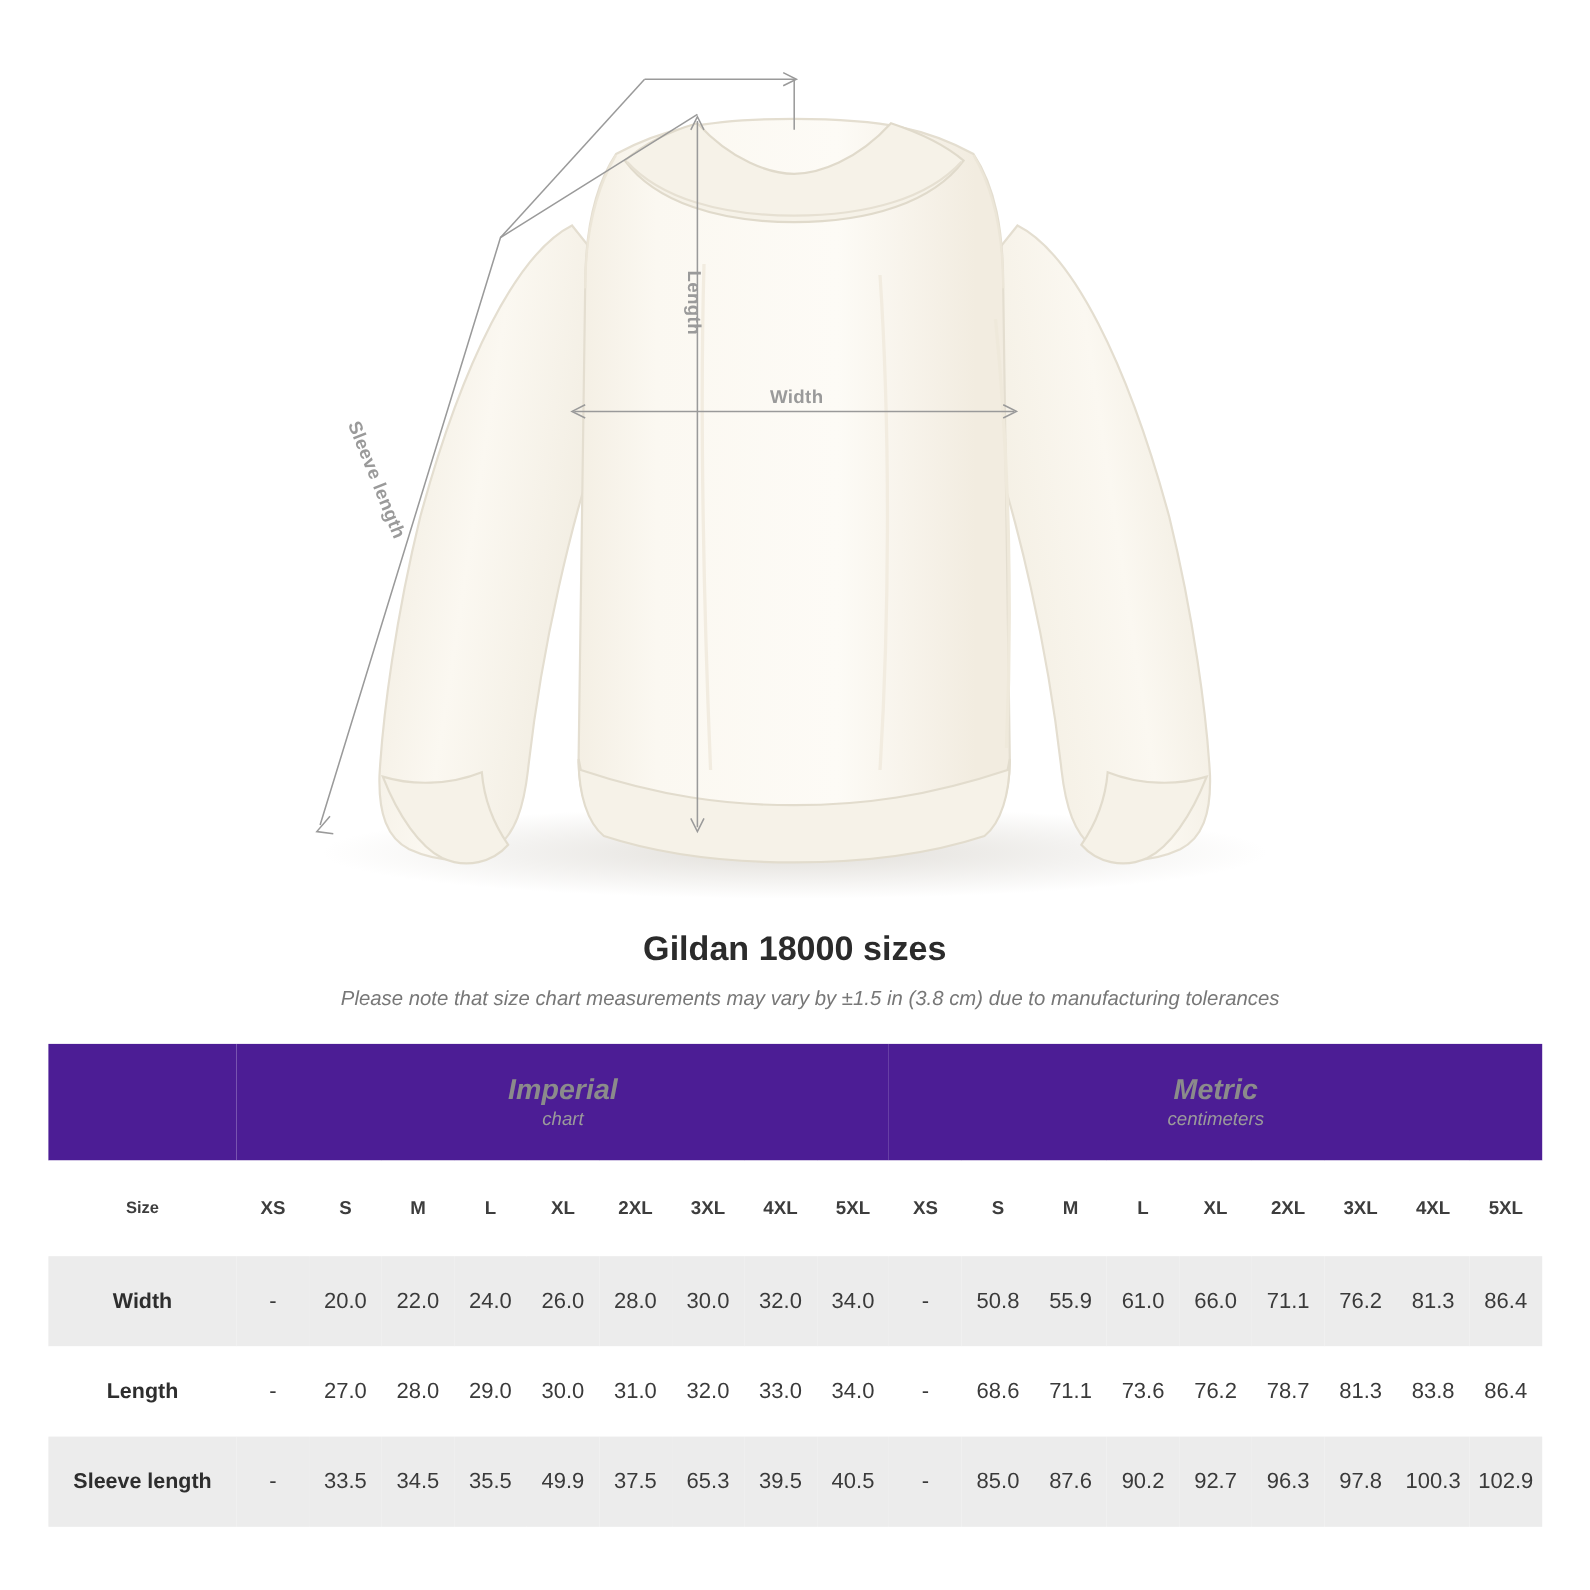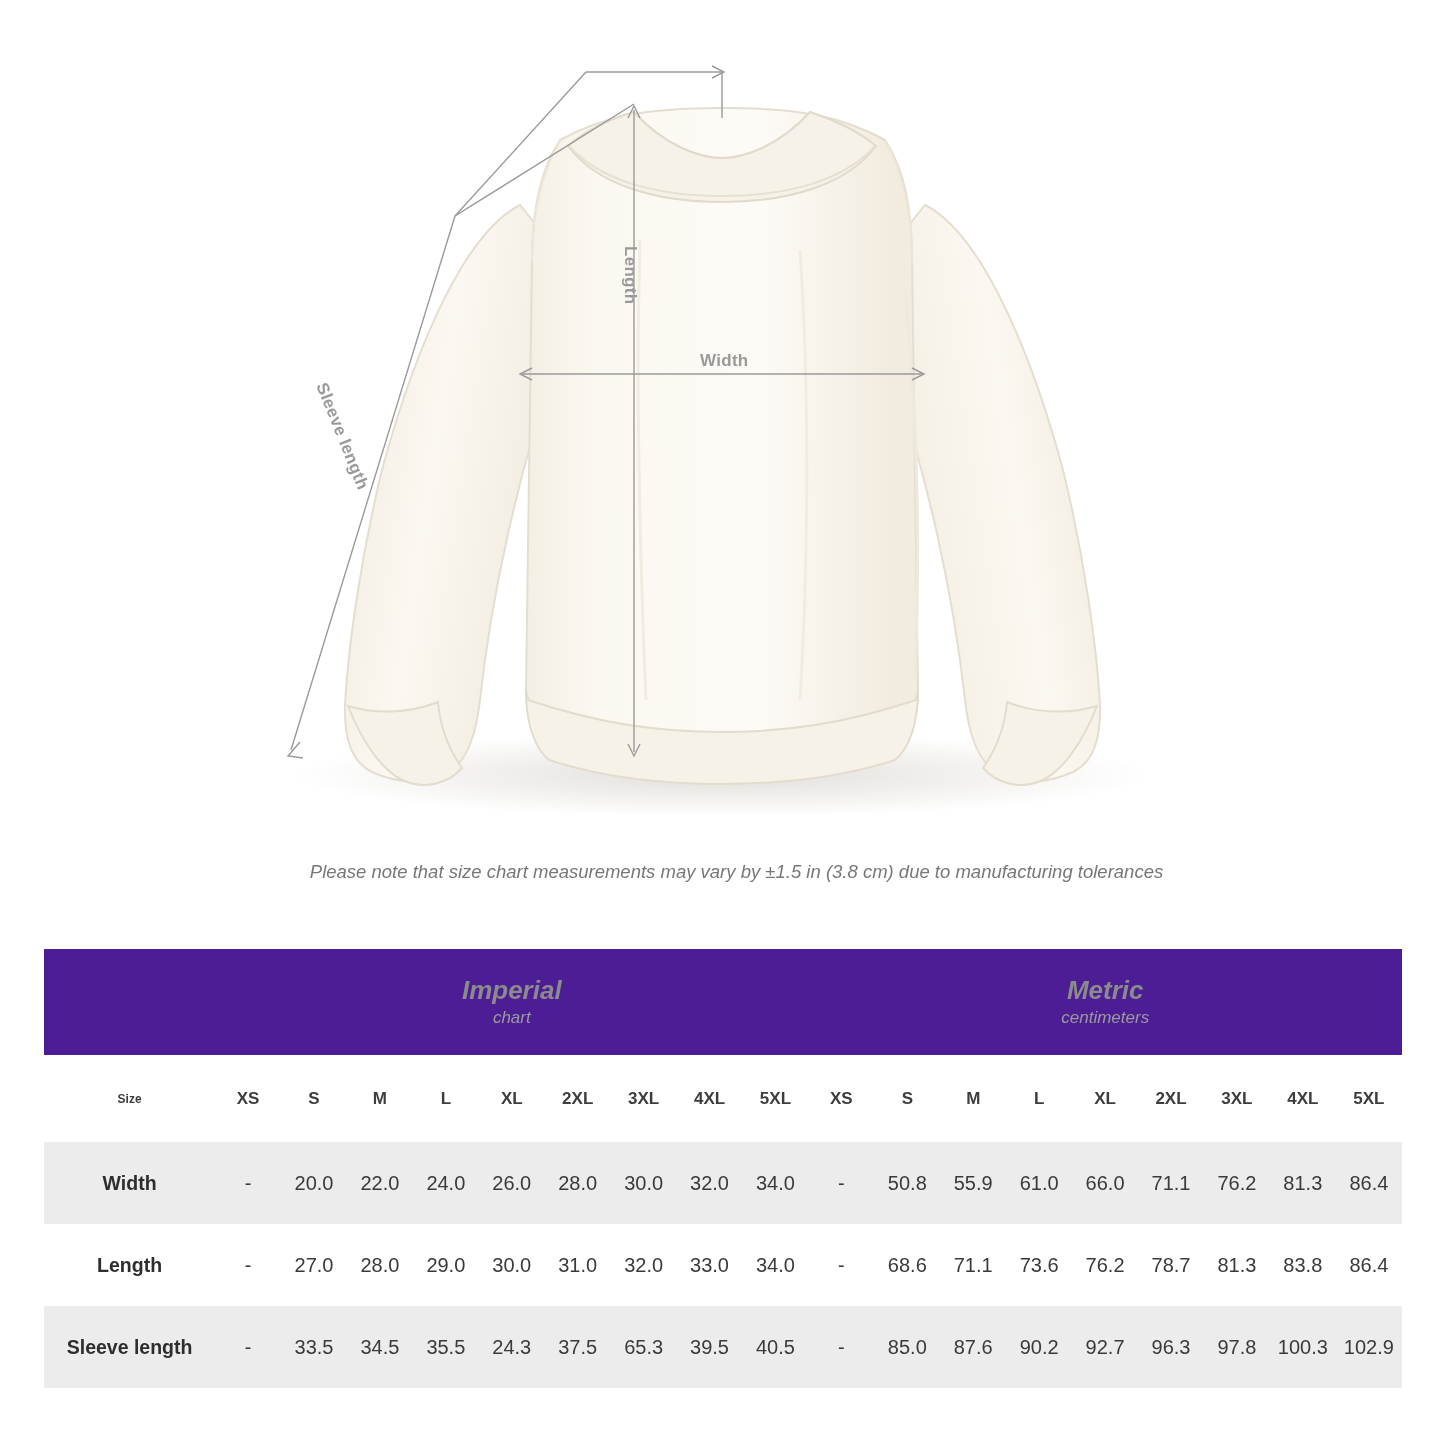--- a/index.html
+++ b/index.html
@@ -105,21 +105,21 @@
 
   .hdr-row td {
     height: 87px;
     background: #ffffff;
     text-align: center;
     vertical-align: middle;
     font-size: 17px;
     font-weight: bold;
     color: #3d3d3d;
   }
-  .hdr-row td.rowhead { font-size: 12px; }
+  .hdr-row td.rowhead { font-size: 15px; }
 
   .data-row td {
     height: 82px;
     text-align: center;
     vertical-align: middle;
     font-size: 20px;
     color: #3a3a3a;
   }
   .data-row td.rowhead {
     font-weight: bold;
@@ -220,20 +220,21 @@
         <path d="M722 72 L722 118"></path>
       </g>
     </svg>
 
     <div class="meas-label" id="label-length">Length</div>
     <div class="meas-label" id="label-width">Width</div>
     <div class="meas-label" id="label-sleeve">Sleeve length</div>
   </div>
 
   <div id="title-block">
+    <h1 id="chart-title">Gildan 18000 sizes</h1>
     <div id="chart-note">Please note that size chart measurements may vary by ±1.5 in (3.8 cm) due to manufacturing tolerances</div>
   </div>
 
   <div id="table-wrap">
     <table>
       <colgroup>
         <col style="width:12.6%">
         <col span="18" style="width:4.855%">
       </colgroup>
       <tbody>
@@ -312,21 +313,21 @@
             <td>81.3</td>
             <td>83.8</td>
             <td>86.4</td>
           </tr>
         <tr class="data-row row-alt" id="row-2">
           <td class="rowhead">Sleeve length</td>
         <td>-</td>
             <td>33.5</td>
             <td>34.5</td>
             <td>35.5</td>
-            <td>24.3</td>
+            <td>49.9</td>
             <td>37.5</td>
             <td>65.3</td>
             <td>39.5</td>
             <td>40.5</td>
             <td>-</td>
             <td>85.0</td>
             <td>87.6</td>
             <td>90.2</td>
             <td>92.7</td>
             <td>96.3</td>

